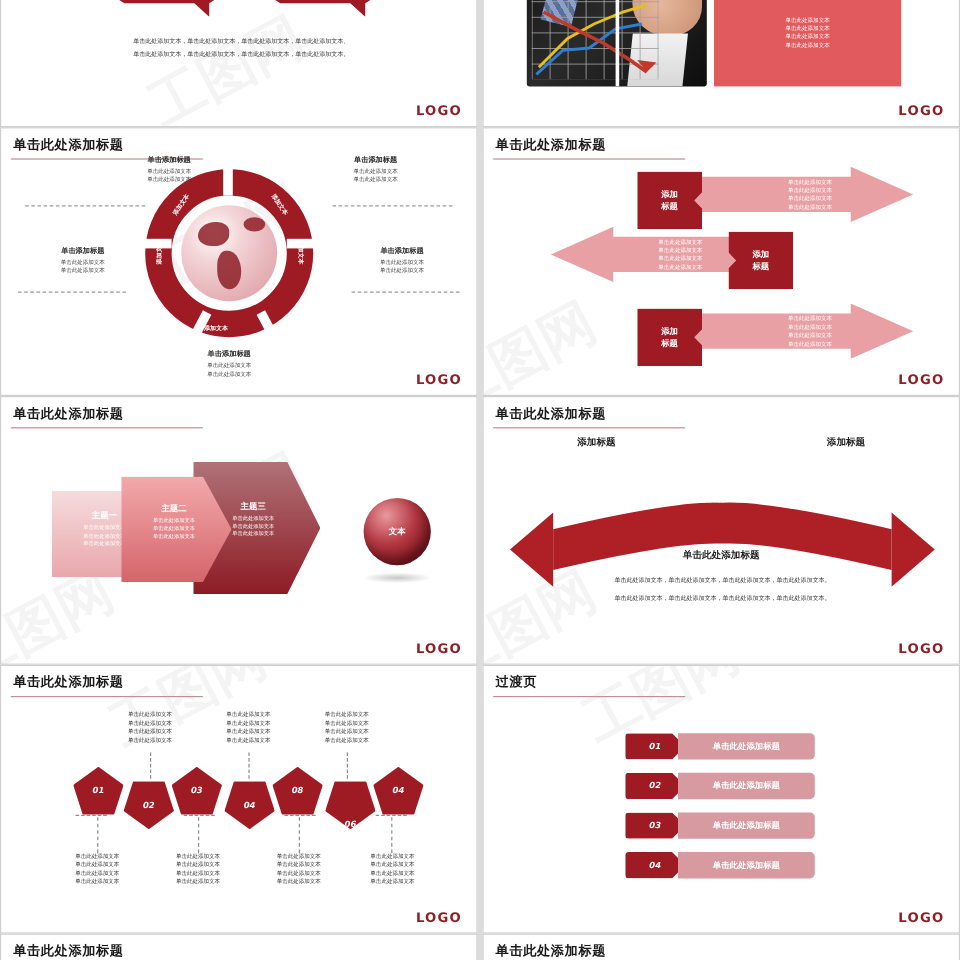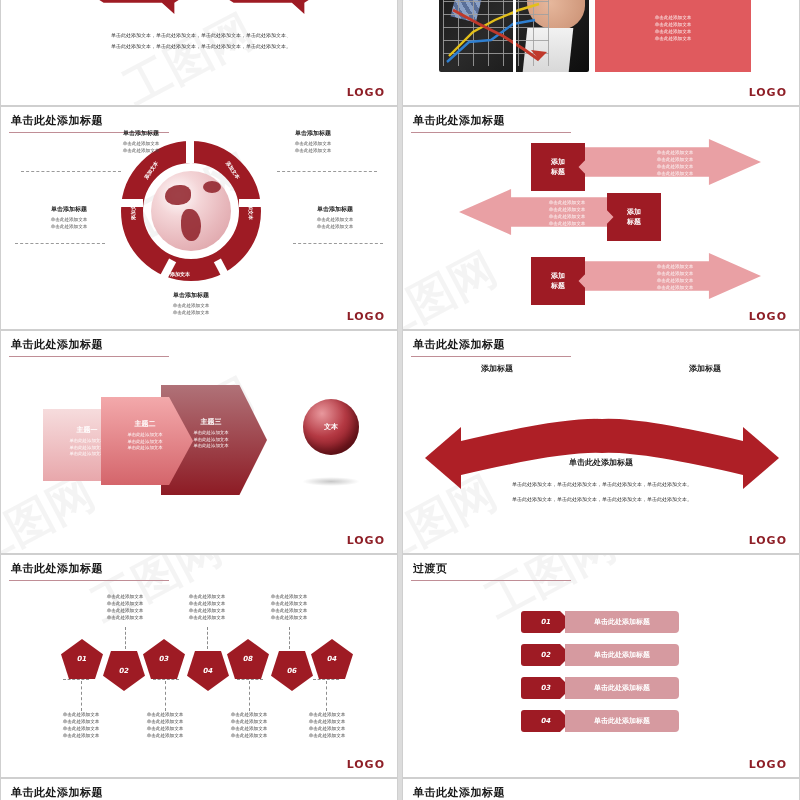--- a/index.html
+++ b/index.html
@@ -405,21 +405,21 @@
       <div class="stage s2" style="left:100px;top:66px;height:88px;">
         <div class="sh"></div>
         <div class="txt" style="top:22px;">
           <div class="st">主题二</div>
           <div class="sb">单击此处添加文本</div>
           <div class="sb">单击此处添加文本</div>
           <div class="sb">单击此处添加文本</div>
         </div>
       </div>
 
-      <div class="sphere" style="left:302px;top:68px;">
+      <div class="sphere" style="left:302px;top:84px;">
         <span class="lbl-w">文本</span>
       </div>
       <div class="sphere-shadow" style="left:301px;top:146px;"></div>
 
       <div class="logo">LOGO</div>
     </div>
 
     <div class="slide">
       <div class="wm">
         <span class="w2">工图网</span>
@@ -494,21 +494,21 @@
         </div>
       <div class="pent" style="left:142px;top:84px;">
           <span>03</span>
         </div>
       <div class="pent down" style="left:186px;top:96px;">
           <span>04</span>
         </div>
       <div class="pent" style="left:226px;top:84px;">
           <span>08</span>
         </div>
-      <div class="pent down" style="left:270px;top:96px;">
+      <div class="pent down" style="left:270px;top:96px;align-items:flex-end;">
           <span>06</span>
         </div>
       <div class="pent" style="left:310px;top:84px;">
           <span>04</span>
         </div>
 
       <div class="vdash" style="left:80px;top:126px;height:30px;"></div>
       <div class="vdash" style="left:164px;top:126px;height:30px;"></div>
       <div class="vdash" style="left:248px;top:126px;height:30px;"></div>
       <div class="vdash" style="left:325px;top:126px;height:30px;"></div>

